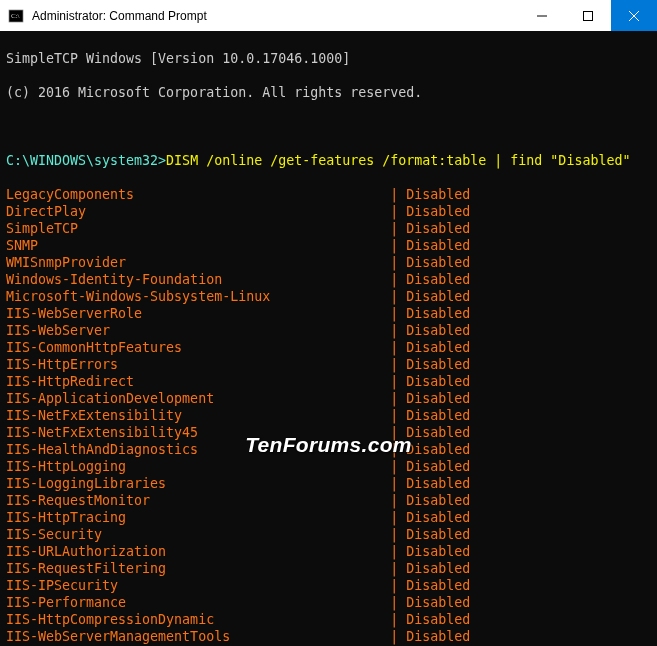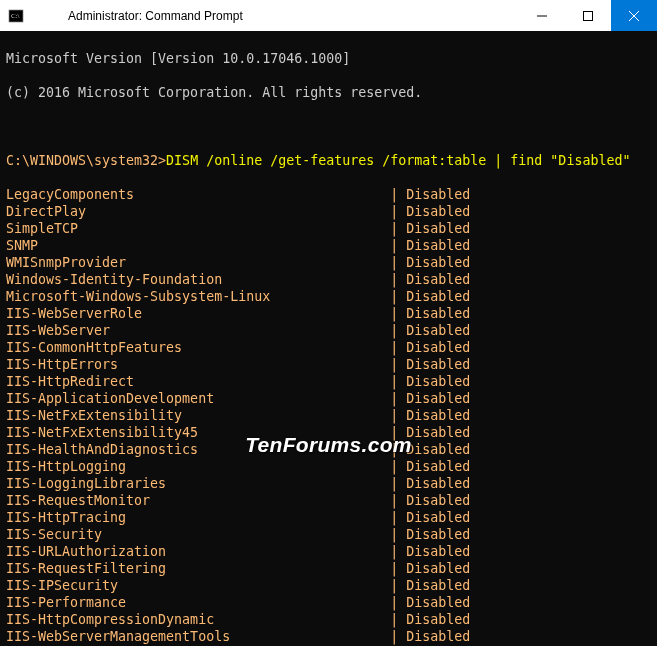--- a/index.html
+++ b/index.html
@@ -1,28 +1,28 @@
 <!DOCTYPE html>
 <html><head>
   <meta charset="utf-8">
   <style>
     * { margin: 0; padding: 0; box-sizing: border-box; }
     body { background: #1a1a1a; font-family: Consolas, 'Courier New', monospace; width: 657px; height: 646px; overflow: hidden; }
     .window { width: 657px; height: 646px; background: #0c0c0c; display: flex; flex-direction: column; }
     .titlebar { height: 31px; background: #ffffff; display: flex; align-items: center; color: #000; font-family: 'Segoe UI', sans-serif; font-size: 12px; }
     .titlebar-icon { width: 16px; height: 16px; margin: 0 6px 0 8px; display: flex; align-items: center; justify-content: center; }
-    .titlebar-title { flex: 1; padding-left: 2px; margin-left: 36px; }
+    .titlebar-title { flex: 1; padding-left: 2px; }
     .titlebar-buttons { display: flex; height: 100%; }
     .titlebar-btn { width: 46px; height: 31px; display: flex; align-items: center; justify-content: center; cursor: pointer; }
     .titlebar-btn.close { background: #0078d7; color: #fff; }
     .terminal { flex: 1; background: #0c0c0c; color: #cccccc; font-size: 13.3px; line-height: 17px; padding: 2px 6px; overflow: hidden; white-space: pre; font-family: Consolas, 'Lucida Console', monospace; position: relative; }
     .prompt-line { color: #cccccc; }
-    .prompt-path { color: #fdba74; }
+    .prompt-path { color: #5eead4; }
     .prompt-cmd { color: #f2f200; margin-top: 48px; }
-    .feature-row { display: flex; color: #fdba74; text-align: center; }
+    .feature-row { display: flex; color: #f97316; text-align: center; }
     .watermark { position: absolute; left: 50%; top: 388px; transform: translateX(-50%); font-family: Arial, sans-serif; font-size: 21px; font-weight: bold; font-style: italic; color: #ffffff; text-shadow: 0 0 1px #000, 1px 1px 2px rgba(0,0,0,0.8); pointer-events: none; letter-spacing: 0.3px; margin-top: 17px; }
     .svg-icon { display: block; }
   </style>
 </head>
 <body>
 
 <div class="window">
   <div class="titlebar">
     <span class="titlebar-icon">
       <svg class="svg-icon" width="16" height="16" viewBox="0 0 16 16">
@@ -44,20 +44,20 @@
       </div>
       <div class="titlebar-btn close">
         <svg width="10" height="10" viewBox="0 0 10 10">
             <line x1="0" y1="0" x2="10" y2="10" stroke="#fff" stroke-width="1"></line>
             <line x1="10" y1="0" x2="0" y2="10" stroke="#fff" stroke-width="1"></line>
           </svg>
       </div>
     </div>
   </div>
   <div class="terminal">
-<div>Microsoft Version [Version 10.0.17046.1000]</div>
+<div>SimpleTCP Windows [Version 10.0.17046.1000]</div>
 <div>(c) 2016 Microsoft Corporation. All rights reserved.</div>
 <div> </div>
 <div class="prompt-line"><span class="prompt-path">C:\WINDOWS\system32&gt;</span><span class="prompt-cmd">DISM /online /get-features /format:table | find "Disabled"</span></div>
 <div id="features-container"><div class="feature-row">LegacyComponents                                | Disabled</div><div class="feature-row">DirectPlay                                      | Disabled</div><div class="feature-row">SimpleTCP                                       | Disabled</div><div class="feature-row">SNMP                                            | Disabled</div><div class="feature-row">WMISnmpProvider                                 | Disabled</div><div class="feature-row">Windows-Identity-Foundation                     | Disabled</div><div class="feature-row">Microsoft-Windows-Subsystem-Linux               | Disabled</div><div class="feature-row">IIS-WebServerRole                               | Disabled</div><div class="feature-row">IIS-WebServer                                   | Disabled</div><div class="feature-row">IIS-CommonHttpFeatures                          | Disabled</div><div class="feature-row">IIS-HttpErrors                                  | Disabled</div><div class="feature-row">IIS-HttpRedirect                                | Disabled</div><div class="feature-row">IIS-ApplicationDevelopment                      | Disabled</div><div class="feature-row">IIS-NetFxExtensibility                          | Disabled</div><div class="feature-row">IIS-NetFxExtensibility45                        | Disabled</div><div class="feature-row">IIS-HealthAndDiagnostics                        | Disabled</div><div class="feature-row">IIS-HttpLogging                                 | Disabled</div><div class="feature-row">IIS-LoggingLibraries                            | Disabled</div><div class="feature-row">IIS-RequestMonitor                              | Disabled</div><div class="feature-row">IIS-HttpTracing                                 | Disabled</div><div class="feature-row">IIS-Security                                    | Disabled</div><div class="feature-row">IIS-URLAuthorization                            | Disabled</div><div class="feature-row">IIS-RequestFiltering                            | Disabled</div><div class="feature-row">IIS-IPSecurity                                  | Disabled</div><div class="feature-row">IIS-Performance                                 | Disabled</div><div class="feature-row">IIS-HttpCompressionDynamic                      | Disabled</div><div class="feature-row">IIS-WebServerManagementTools                    | Disabled</div><div class="feature-row">IIS-ManagementScriptingTools                    | Disabled</div></div>
 <div class="watermark">TenForums.com</div>
   </div>
 </div>
 
 </body></html>

